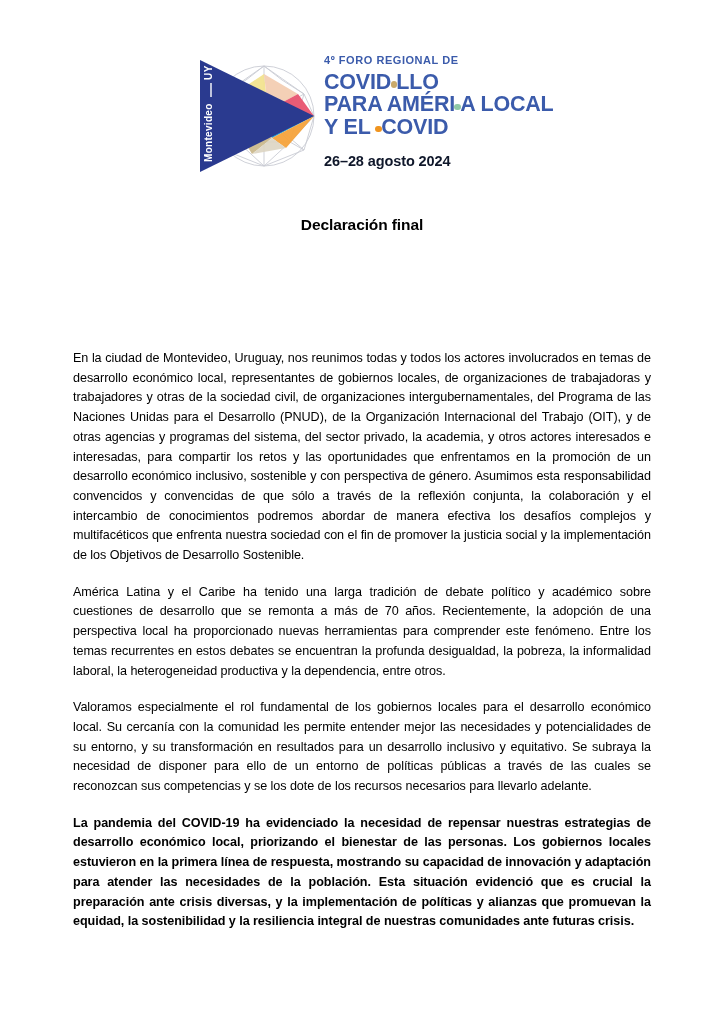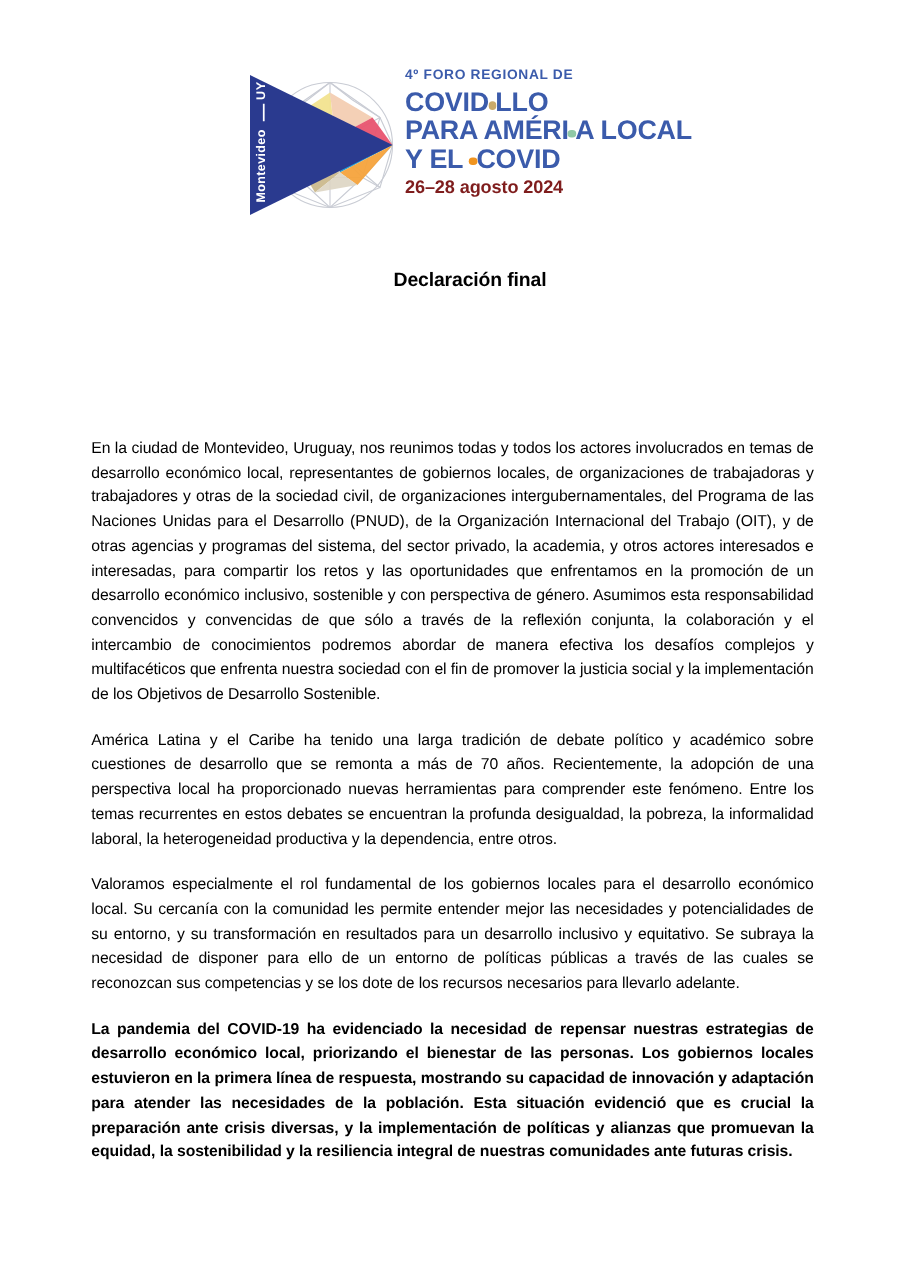--- a/index.html
+++ b/index.html
@@ -58,30 +58,30 @@
     display: inline-block;
     width: 6.2px;
     height: 6.2px;
     border-radius: 50%;
     vertical-align: 1.5px;
     margin: 0 -0.5px;
   }
   .logo-date {
     font-size: 14.5px;
     font-weight: bold;
-    color: #7f1d1d;
-    margin-top: 5px;
+    color: #0f172a;
+    margin-top: 16px;
     letter-spacing: -0.1px;
     line-height: 1;
   }
 
   
   .headings {
     position: absolute;
-    left: 87px;
+    left: 73px;
     top: 216px;
     width: 578px;
     text-align: center;
   }
   .h-declaration {
     font-size: 15.5px;
     font-weight: bold;
     letter-spacing: -0.1px;
     margin: 0;
     line-height: 1.2;

